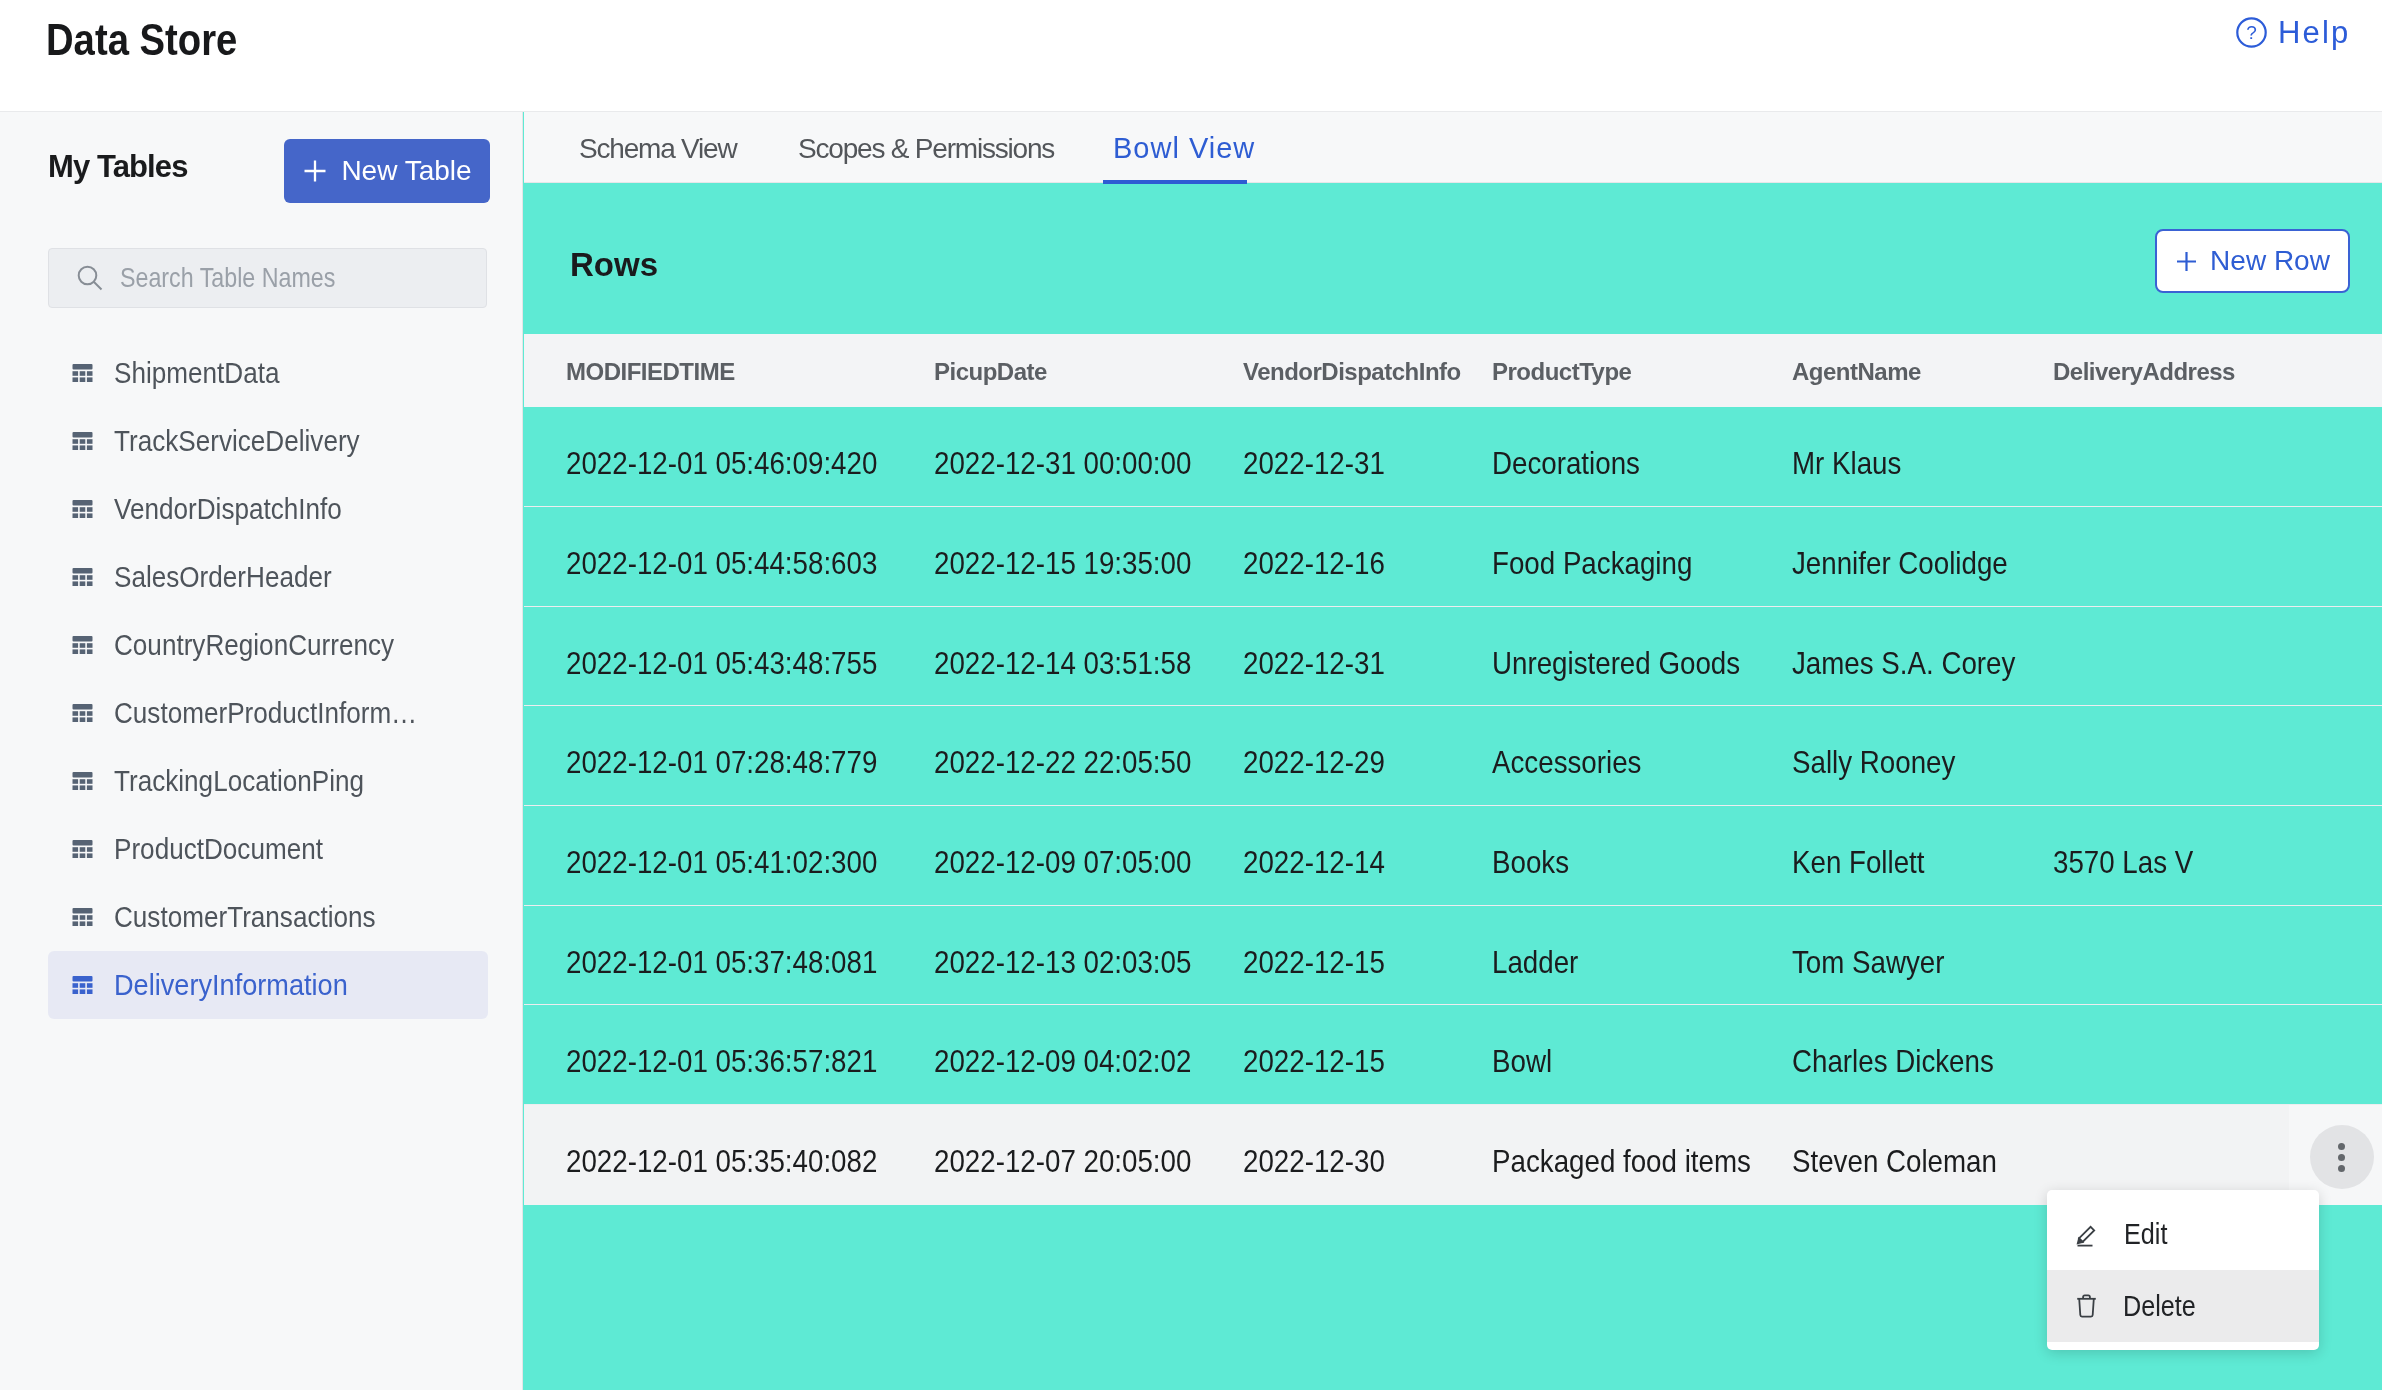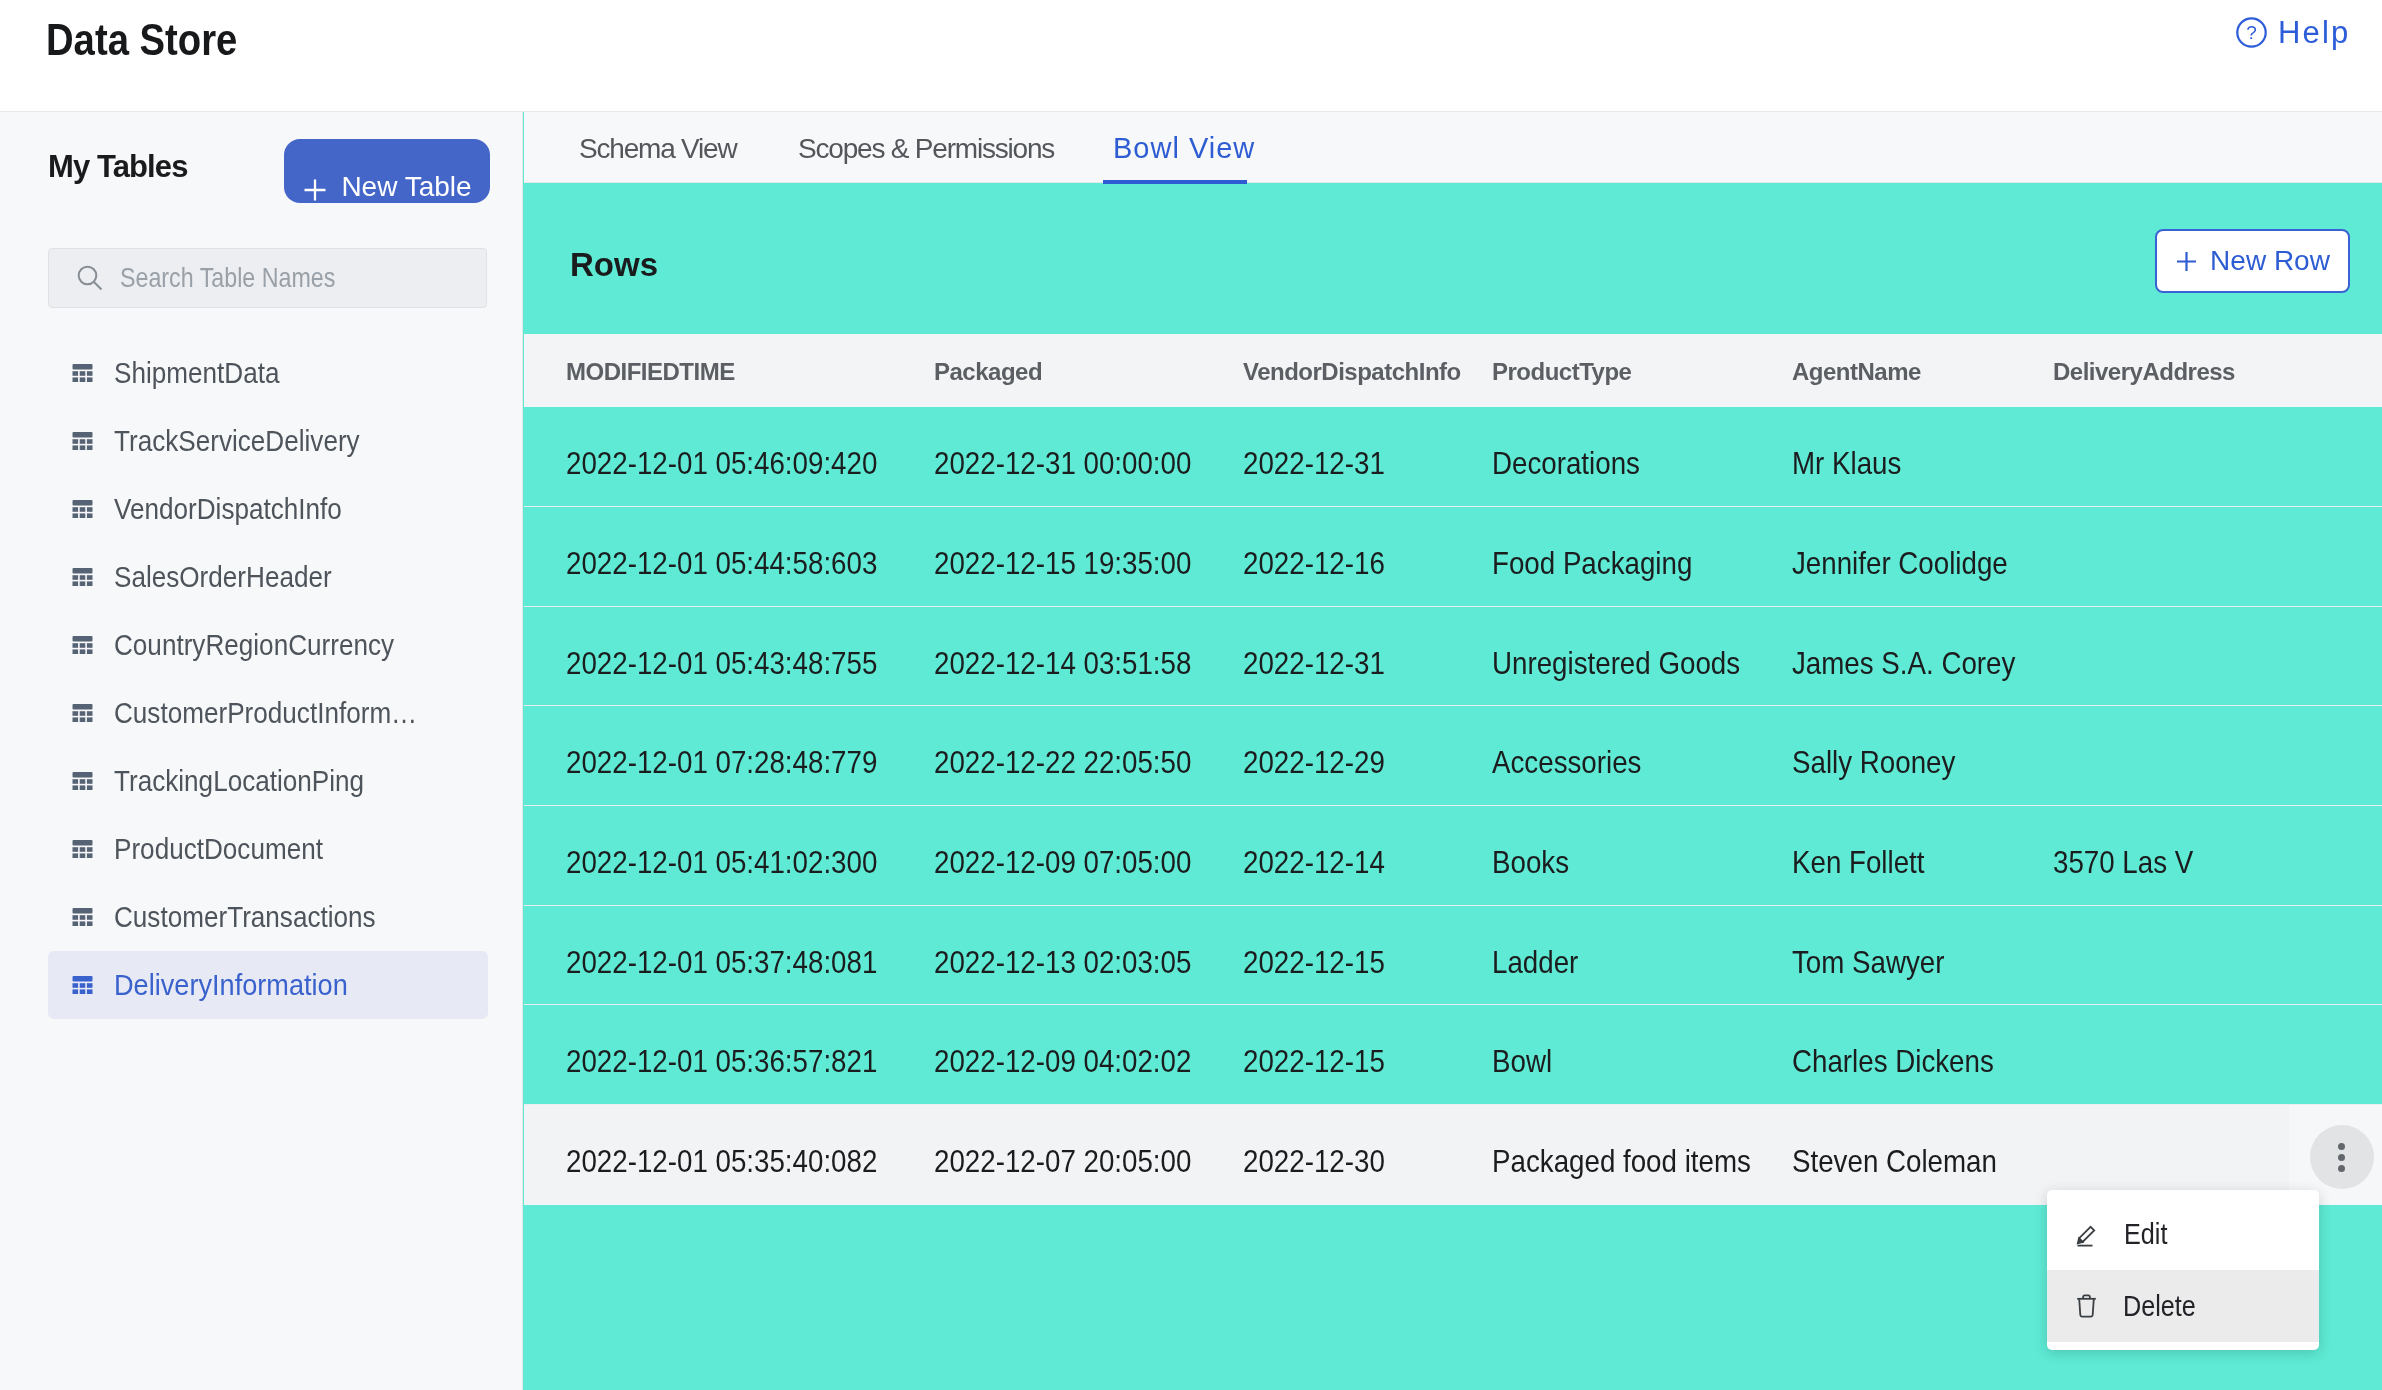--- a/index.html
+++ b/index.html
@@ -9,22 +9,22 @@
 
   
   #hdr { left:0; top:0; width:2382px; height:112px; background:#fff; border-bottom:1px solid #e9eaec; }
   #title { left:46px; top:13px; font-size:45px; font-weight:bold; color:#18191b; line-height:54px; display:inline-block; transform:scaleX(0.85); transform-origin:0 50%; }
   #help { left:2235px; top:16px; height:33px; display:flex; align-items:center; color:#2c5cd8; }
   #help .txt { font-size:31px; letter-spacing:2.2px; margin-left:10px; }
 
   
   #side { left:0; top:112px; width:523px; height:1278px; background:#f7f8f9; border-right:1px solid #e4e5e7; }
   #mytables { left:48px; top:151px; font-size:31px; font-weight:bold; letter-spacing:-0.9px; color:#1a1b1d; line-height:32px; }
-  #newtable { left:284px; top:139px; width:206px; height:64px; background:#4566c9; border-radius:16px; color:#fff;
-              display:flex; align-items:flex-end; justify-content:center; font-size:28px; }
+  #newtable { left:284px; top:139px; width:206px; height:64px; background:#4566c9; border-radius:6px; color:#fff;
+              display:flex; align-items:center; justify-content:center; font-size:28px; }
   #newtable svg { margin-right:13px; }
   #search { left:48px; top:248px; width:439px; height:60px; background:#eceef1; border:1px solid #dfe1e5; border-radius:4px;
             display:flex; align-items:center; }
   #search svg { margin-left:26px; }
   #search .ph { font-size:28px; color:#9aa0a8; margin-left:15px; display:inline-block; transform:scaleX(0.83); transform-origin:0 50%; white-space:nowrap; }
 
   .titem { left:48px; width:440px; height:68px; display:flex; align-items:center; border-radius:6px; }
   .titem svg { margin-left:24px; flex:none; }
   .titem .lbl { margin-left:21px; font-size:29.5px; color:#4e545b; white-space:nowrap; display:inline-block; transform:scaleX(0.885); transform-origin:0 50%; }
   .titem.sel { background:#e7e9f4; }
@@ -247,21 +247,21 @@
   <div class="abs" id="rowsh">Rows</div>
   <div class="abs" id="newrow">
     <svg width="23" height="23" viewBox="0 0 23 23">
         <path d="M11.5 2v19M2 11.5h19" stroke="#2e5dd3" stroke-width="2.2" fill="none"></path>
       </svg>
     <span>New Row</span>
   </div>
 
   <div class="abs" id="thead">
     <div class="abs th" style="left:42px;">MODIFIEDTIME</div>
-    <div class="abs th" style="left:410px;">Packaged</div>
+    <div class="abs th" style="left:410px;">PicupDate</div>
     <div class="abs th" style="left:719px;">VendorDispatchInfo</div>
     <div class="abs th" style="left:968px;">ProductType</div>
     <div class="abs th" style="left:1268px;">AgentName</div>
     <div class="abs th" style="left:1529px;">DeliveryAddress</div>
   </div>
 
   <div class="abs row sep" style="top:407px;height:100px;">
     <div class="td c1" style="top:39px;">2022-12-01 05:46:09:420</div>
     <div class="td c2" style="top:39px;">2022-12-31 00:00:00</div>
     <div class="td c3" style="top:39px;">2022-12-31</div>

